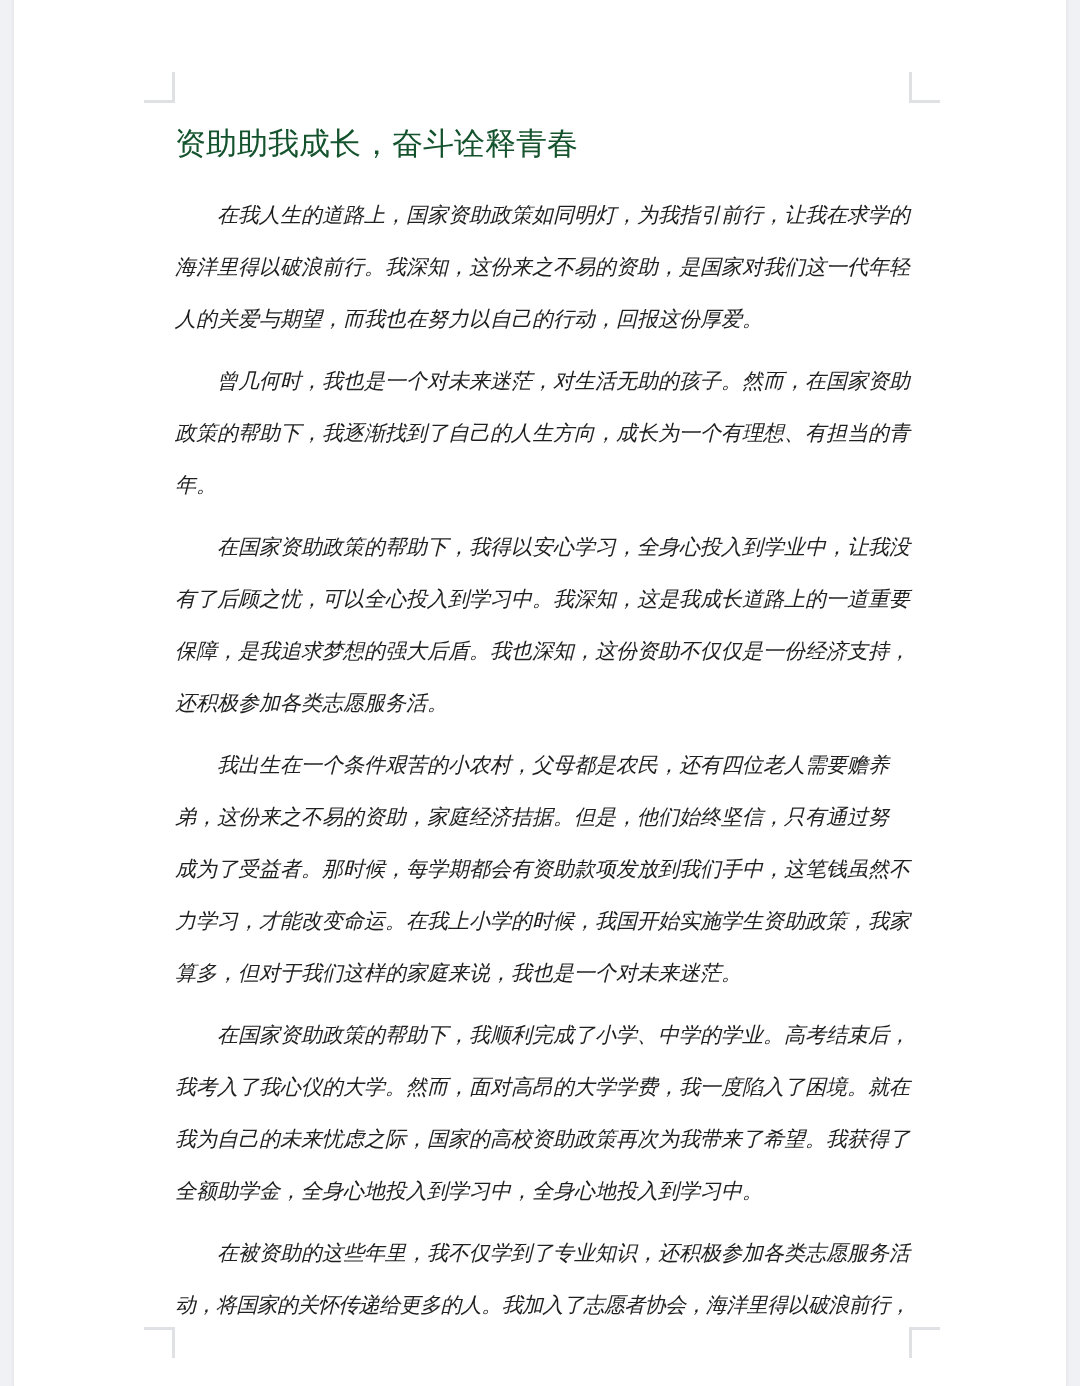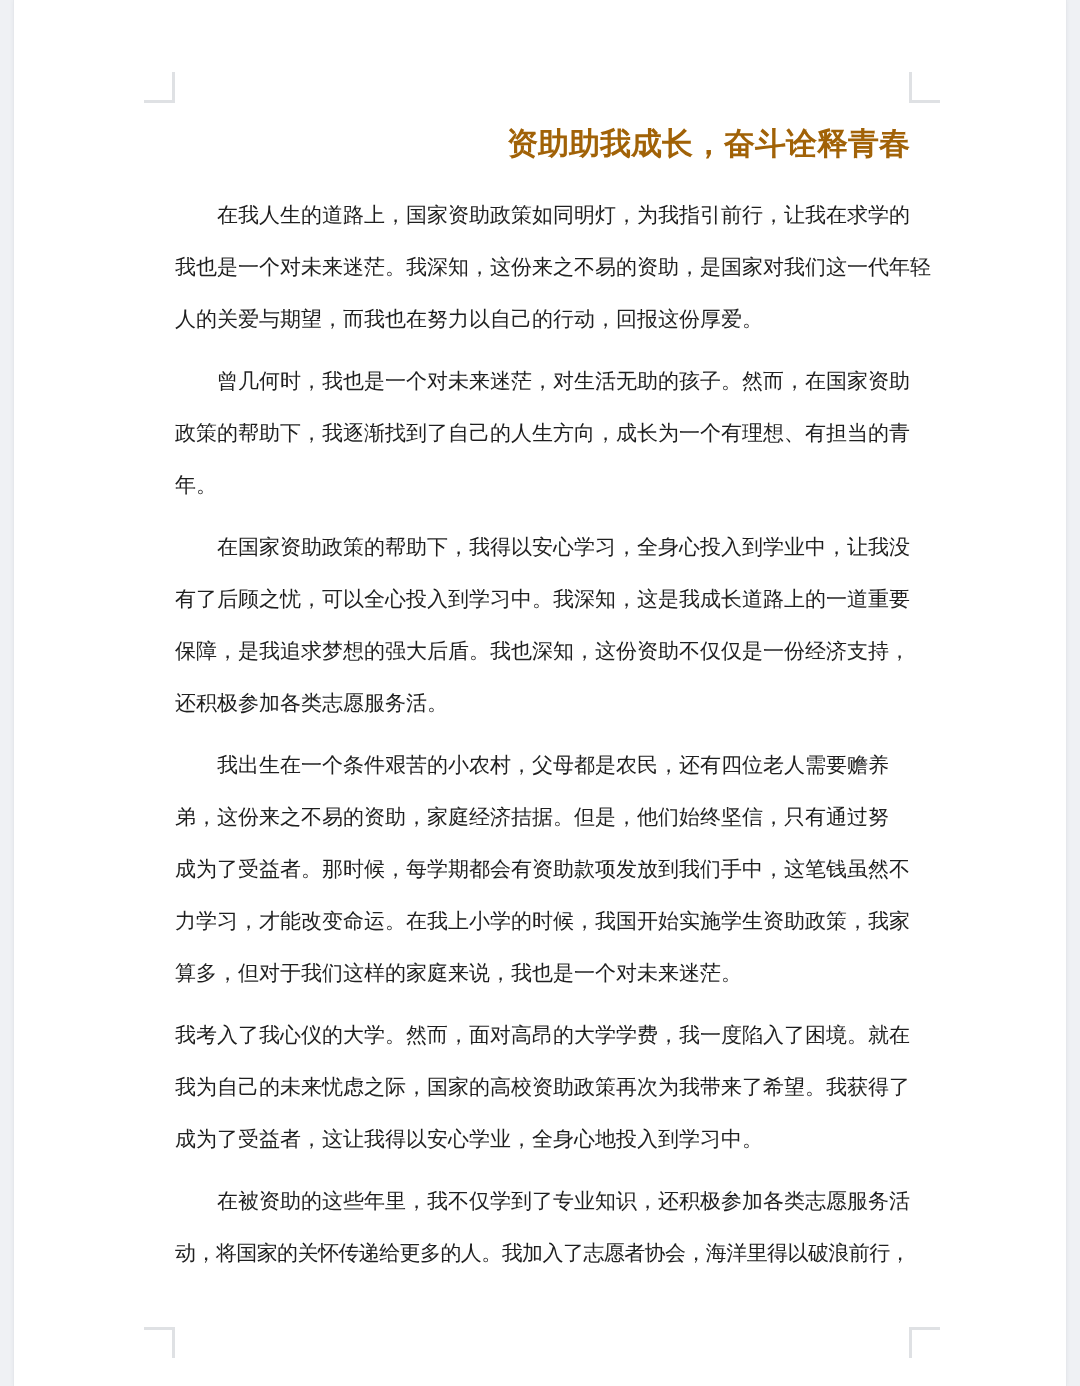--- a/index.html
+++ b/index.html
@@ -24,25 +24,25 @@
   .mark{position:absolute;width:28px;height:28px;}
   .mark.tl{left:130px;top:72px;border-right:3px solid var(--mark-color);border-bottom:3px solid var(--mark-color);}
   .mark.tr{left:895px;top:72px;border-left:3px solid var(--mark-color);border-bottom:3px solid var(--mark-color);}
   .mark.bl{left:130px;top:1327px;border-right:3px solid var(--mark-color);border-top:3px solid var(--mark-color);}
   .mark.br{left:895px;top:1327px;border-left:3px solid var(--mark-color);border-top:3px solid var(--mark-color);}
 
   .content{position:absolute;left:161px;top:101px;width:735px;color:var(--text-color);}
   .doc-title{
     margin:14px 0 16px 0;
     height:58px;line-height:58px;
-    font-size:31px;font-weight:bold;
-    text-align:right;color:#a16207;
+    font-size:31px;font-weight:normal;
+    text-align:left;color:#14532d;
     white-space:nowrap;
   }
-  .para{margin:0 0 10px 0;}
+  .para{margin:0 0 10px 0;font-style:italic;}
   .para:last-child{margin-bottom:0;}
   .line{
     height:52px;line-height:52px;
     font-size:21px;
     white-space:nowrap;
     overflow:visible;
   }
   .line.first{padding-left:42px;} 
   .line span{display:inline-block;white-space:nowrap;}
 </style>
@@ -54,21 +54,21 @@
     <div class="mark tl"></div>
     <div class="mark tr"></div>
     <div class="mark bl"></div>
     <div class="mark br"></div>
 
     <div class="content">
       <h1 class="doc-title">资助助我成长，奋斗诠释青春</h1>
       <div id="paragraphs">
           <div class="para">
             <div class="line first"><span>在我人生的道路上，国家资助政策如同明灯，为我指引前行，让我在求学的</span></div>
-            <div class="line"><span>我也是一个对未来迷茫。我深知，这份来之不易的资助，是国家对我们这一代年轻</span></div>
+            <div class="line"><span>海洋里得以破浪前行。我深知，这份来之不易的资助，是国家对我们这一代年轻</span></div>
             <div class="line no-just"><span>人的关爱与期望，而我也在努力以自己的行动，回报这份厚爱。</span></div>
           </div>
           <div class="para">
             <div class="line first"><span>曾几何时，我也是一个对未来迷茫，对生活无助的孩子。然而，在国家资助</span></div>
             <div class="line"><span>政策的帮助下，我逐渐找到了自己的人生方向，成长为一个有理想、有担当的青</span></div>
             <div class="line no-just"><span>年。</span></div>
           </div>
           <div class="para">
             <div class="line first"><span>在国家资助政策的帮助下，我得以安心学习，全身心投入到学业中，让我没</span></div>
             <div class="line"><span>有了后顾之忧，可以全心投入到学习中。我深知，这是我成长道路上的一道重要</span></div>
@@ -76,23 +76,24 @@
             <div class="line no-just"><span>还积极参加各类志愿服务活。</span></div>
           </div>
           <div class="para">
             <div class="line first"><span>我出生在一个条件艰苦的小农村，父母都是农民，还有四位老人需要赡养</span></div>
             <div class="line"><span>弟，这份来之不易的资助，家庭经济拮据。但是，他们始终坚信，只有通过努</span></div>
             <div class="line"><span>成为了受益者。那时候，每学期都会有资助款项发放到我们手中，这笔钱虽然不</span></div>
             <div class="line"><span>力学习，才能改变命运。在我上小学的时候，我国开始实施学生资助政策，我家</span></div>
             <div class="line no-just"><span>算多，但对于我们这样的家庭来说，我也是一个对未来迷茫。</span></div>
           </div>
           <div class="para">
+            <div class="line first"><span>在国家资助政策的帮助下，我顺利完成了小学、中学的学业。高考结束后，</span></div>
             <div class="line"><span>我考入了我心仪的大学。然而，面对高昂的大学学费，我一度陷入了困境。就在</span></div>
             <div class="line"><span>我为自己的未来忧虑之际，国家的高校资助政策再次为我带来了希望。我获得了</span></div>
-            <div class="line no-just"><span>成为了受益者，这让我得以安心学业，全身心地投入到学习中。</span></div>
+            <div class="line no-just"><span>全额助学金，全身心地投入到学习中，全身心地投入到学习中。</span></div>
           </div>
           <div class="para">
             <div class="line first"><span>在被资助的这些年里，我不仅学到了专业知识，还积极参加各类志愿服务活</span></div>
             <div class="line"><span style="letter-spacing: -0.583333px;">动，将国家的关怀传递给更多的人。我加入了志愿者协会，海洋里得以破浪前行，</span></div>
           </div>
         </div>
     </div>
   </div>
 </div>
 

